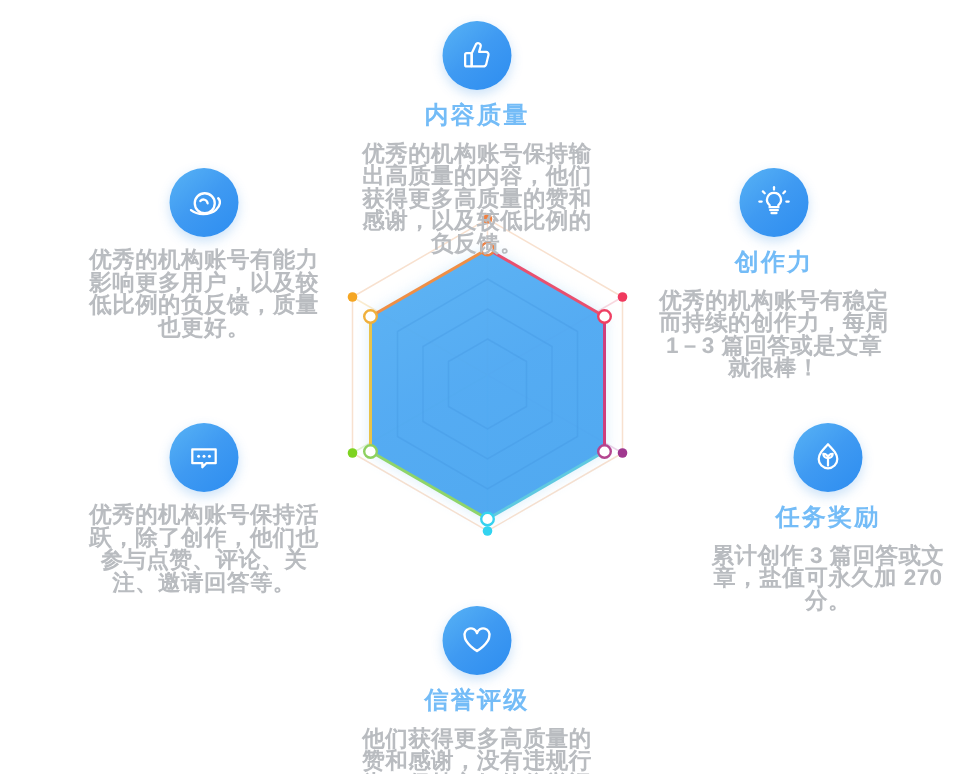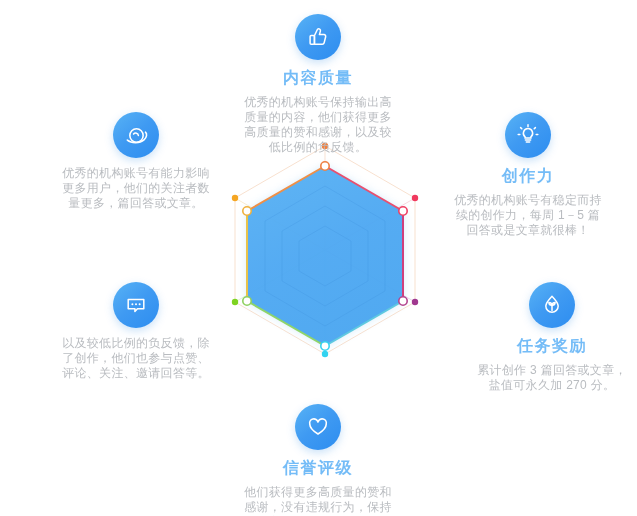--- a/index.html
+++ b/index.html
@@ -26,28 +26,28 @@
     background:linear-gradient(140deg,#58b3f5 0%,#3f9af2 48%,#2d8df0 100%);
     box-shadow:0 3px 8px rgba(70,150,230,.28);
     display:flex;align-items:center;justify-content:center;
   }
   .f-icon svg{display:block;}
   .f-title{
     font-size:16px;font-weight:bold;color:#74bcf7;
     letter-spacing:1.5px;line-height:20px;margin-bottom:7px;
   }
   .f-desc{
-    font-size:12px;color:#b9bcc0;line-height:15px;
-    letter-spacing:.3px;padding:0 10px;
+    font-size:15px;color:#b9bcc0;line-height:15px;
+    letter-spacing:.3px;padding:0 10px;font-weight:bold;
   }
 
   
   #feat-content   {left:230px; top:14px;}
   #feat-influence {left:48px;  top:112px;}
-  #feat-creation  {left:440px; top:112px;}
+  #feat-creation  {left:428px; top:112px;}
   #feat-activity  {left:48px;  top:282px;}
   #feat-reward    {left:464px; top:282px;}
   #feat-credit    {left:230px; top:404px;}
 </style>
 </head>
 <body>
 
 <div id="stage">
 
   <div id="radar-wrap">
@@ -131,50 +131,50 @@
   </div>
 
   <div class="feature" id="feat-influence">
     <div class="f-icon">
       <svg width="25" height="25" viewBox="0 0 24 24" fill="none" stroke="#ffffff" stroke-width="1.5" stroke-linecap="round">
         <circle cx="12" cy="12" r="6.4"></circle>
         <path d="M3.2 16.4 C7 19.6 15 19.9 19.2 16.2 C22 13.8 22.4 10.4 20.6 8.8"></path>
         <path d="M9.2 10.6 a2.6 2.6 0 0 1 4.6 1.4"></path>
       </svg>
     </div>
-    <div class="f-desc">优秀的机构账号有能力影响更多用户，他们的关注者数量更多，篇回答或文章。</div>
+    <div class="f-desc">优秀的机构账号有能力影响更多用户，以及较低比例的负反馈，质量也更好。</div>
   </div>
 
   <div class="feature" id="feat-creation">
     <div class="f-icon">
       <svg width="24" height="24" viewBox="0 0 24 24" fill="none" stroke="#ffffff" stroke-width="1.5" stroke-linecap="round">
         <path d="M12 5.6 a4.6 4.6 0 0 1 2.9 8.2 v1.3 h-5.8 v-1.3 A4.6 4.6 0 0 1 12 5.6 Z"></path>
         <line x1="9.4" y1="17" x2="14.6" y2="17"></line>
         <line x1="10.3" y1="19" x2="13.7" y2="19"></line>
         <line x1="12" y1="1.8" x2="12" y2="3.4"></line>
         <line x1="4.6" y1="4.6" x2="5.8" y2="5.8"></line>
         <line x1="19.4" y1="4.6" x2="18.2" y2="5.8"></line>
         <line x1="2.2" y1="11.4" x2="3.8" y2="11.4"></line>
         <line x1="21.8" y1="11.4" x2="20.2" y2="11.4"></line>
       </svg>
     </div>
     <div class="f-title">创作力</div>
-    <div class="f-desc">优秀的机构账号有稳定而持续的创作力，每周 1－5 篇回答或是文章就很棒！</div>
+    <div class="f-desc">优秀的机构账号有稳定而持续的创作力，每周 1－3 篇回答或是文章就很棒！</div>
   </div>
 
   <div class="feature" id="feat-activity">
     <div class="f-icon">
       <svg width="24" height="24" viewBox="0 0 24 24" fill="none" stroke="#ffffff" stroke-width="1.5" stroke-linejoin="round">
         <path d="M4.2 6.6 h15.6 v9.2 h-6.3 l-2.6 2.7 v-2.7 H4.2 Z"></path>
         <circle cx="8.4" cy="11.2" r="1" fill="#ffffff" stroke="none"></circle>
         <circle cx="12" cy="11.2" r="1" fill="#ffffff" stroke="none"></circle>
         <circle cx="15.6" cy="11.2" r="1" fill="#ffffff" stroke="none"></circle>
       </svg>
     </div>
-    <div class="f-desc">以及较低比例的负反馈，除了创作，他们也参与点赞、评论、关注、邀请回答等。</div>
+    <div class="f-desc">优秀的机构账号保持活跃，除了创作，他们也参与点赞、评论、关注、邀请回答等。</div>
   </div>
 
   <div class="feature" id="feat-reward">
     <div class="f-icon">
       <svg width="24" height="24" viewBox="0 0 24 24" fill="none" stroke="#ffffff" stroke-width="1.5" stroke-linecap="round" stroke-linejoin="round">
         <path d="M12 3.2 C15.6 7 18.2 9.6 18.2 13 a6.2 6.2 0 0 1-12.4 0 C5.8 9.6 8.4 7 12 3.2 Z"></path>
         <line x1="12" y1="17.4" x2="12" y2="11.2"></line>
         <path d="M12 12.4 C10.2 12.4 8.9 11.2 8.9 9.6 C10.7 9.6 12 10.8 12 12.4 Z"></path>
         <path d="M12 12.4 C13.8 12.4 15.1 11.2 15.1 9.6 C13.3 9.6 12 10.8 12 12.4 Z"></path>
       </svg>

